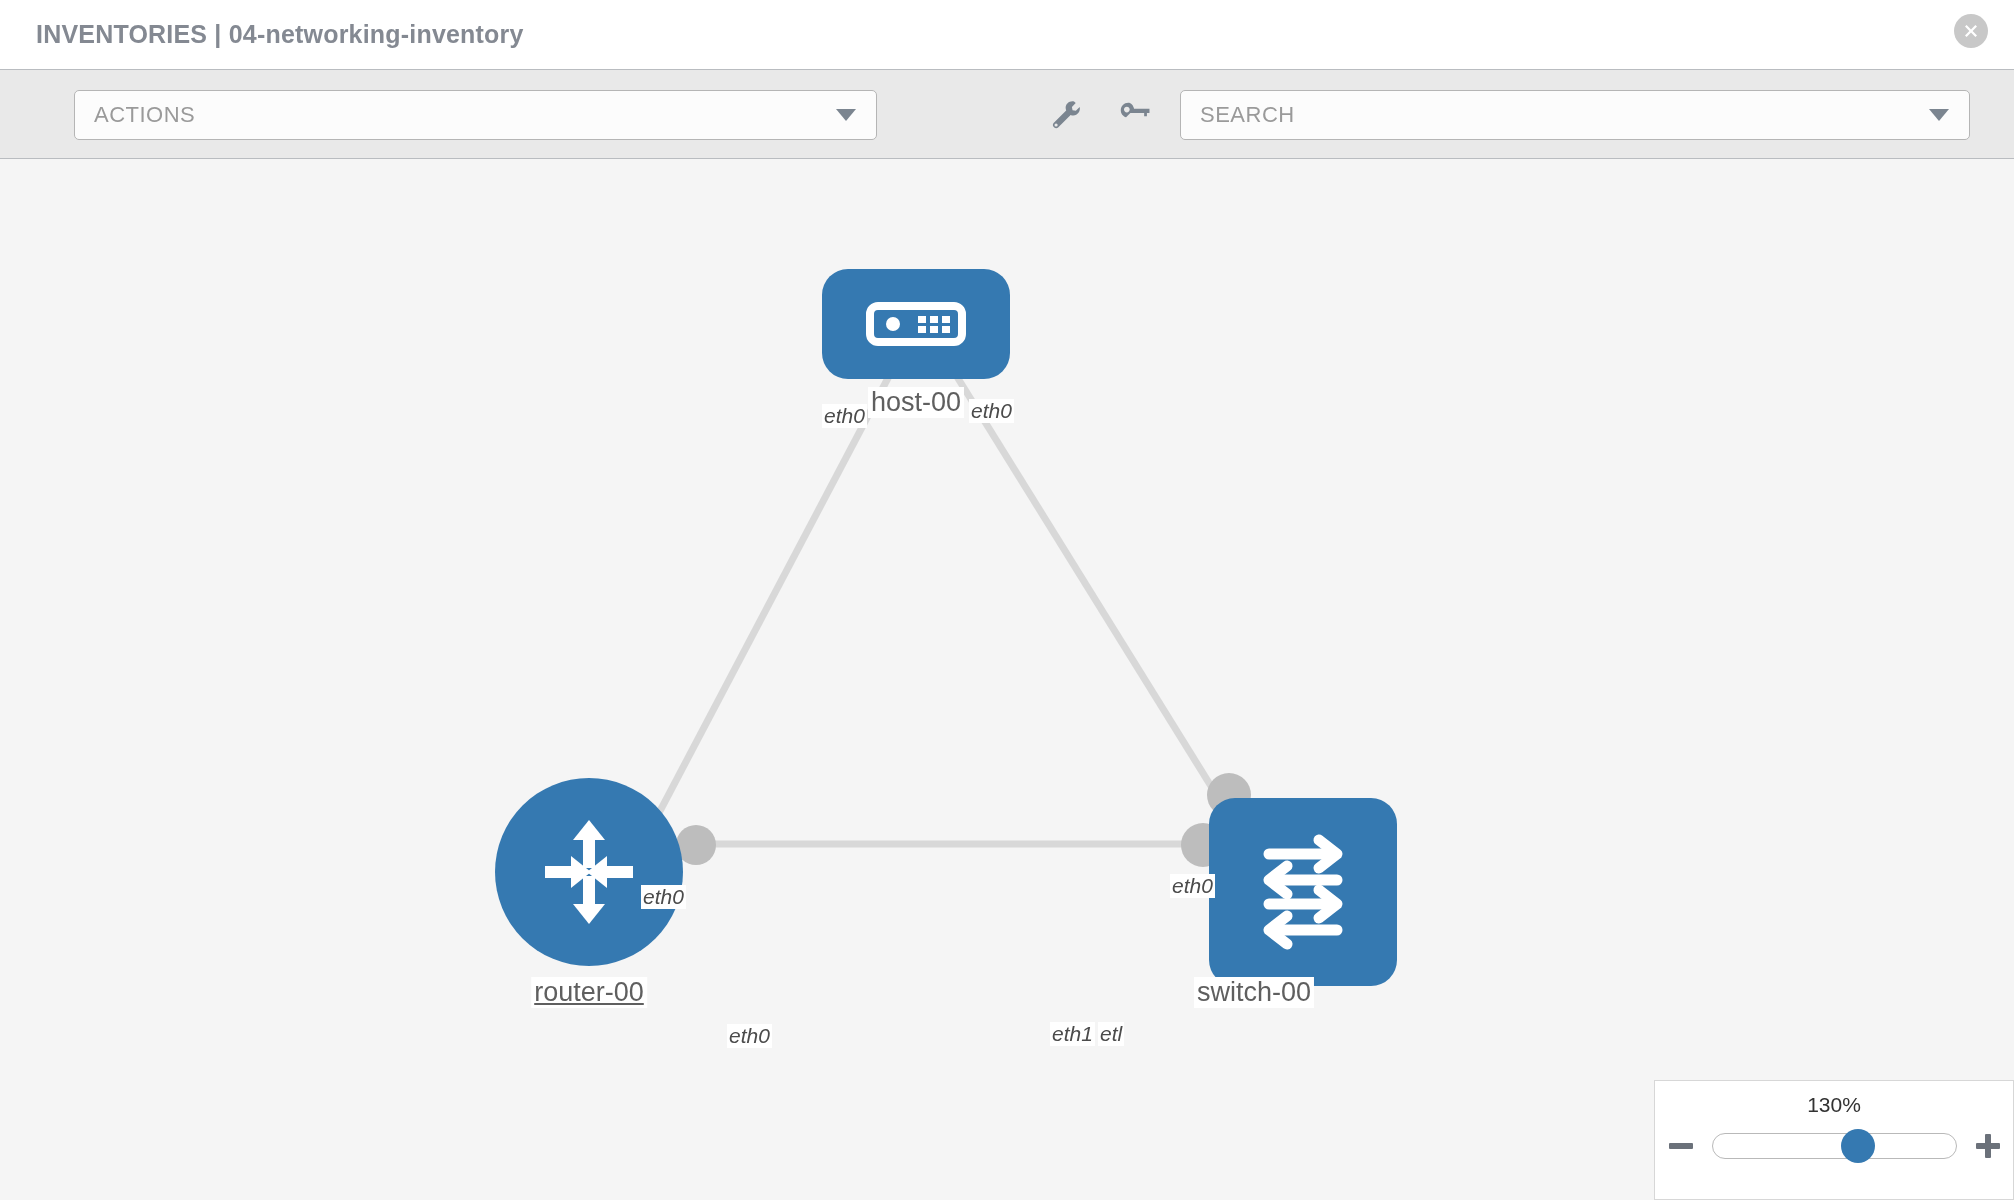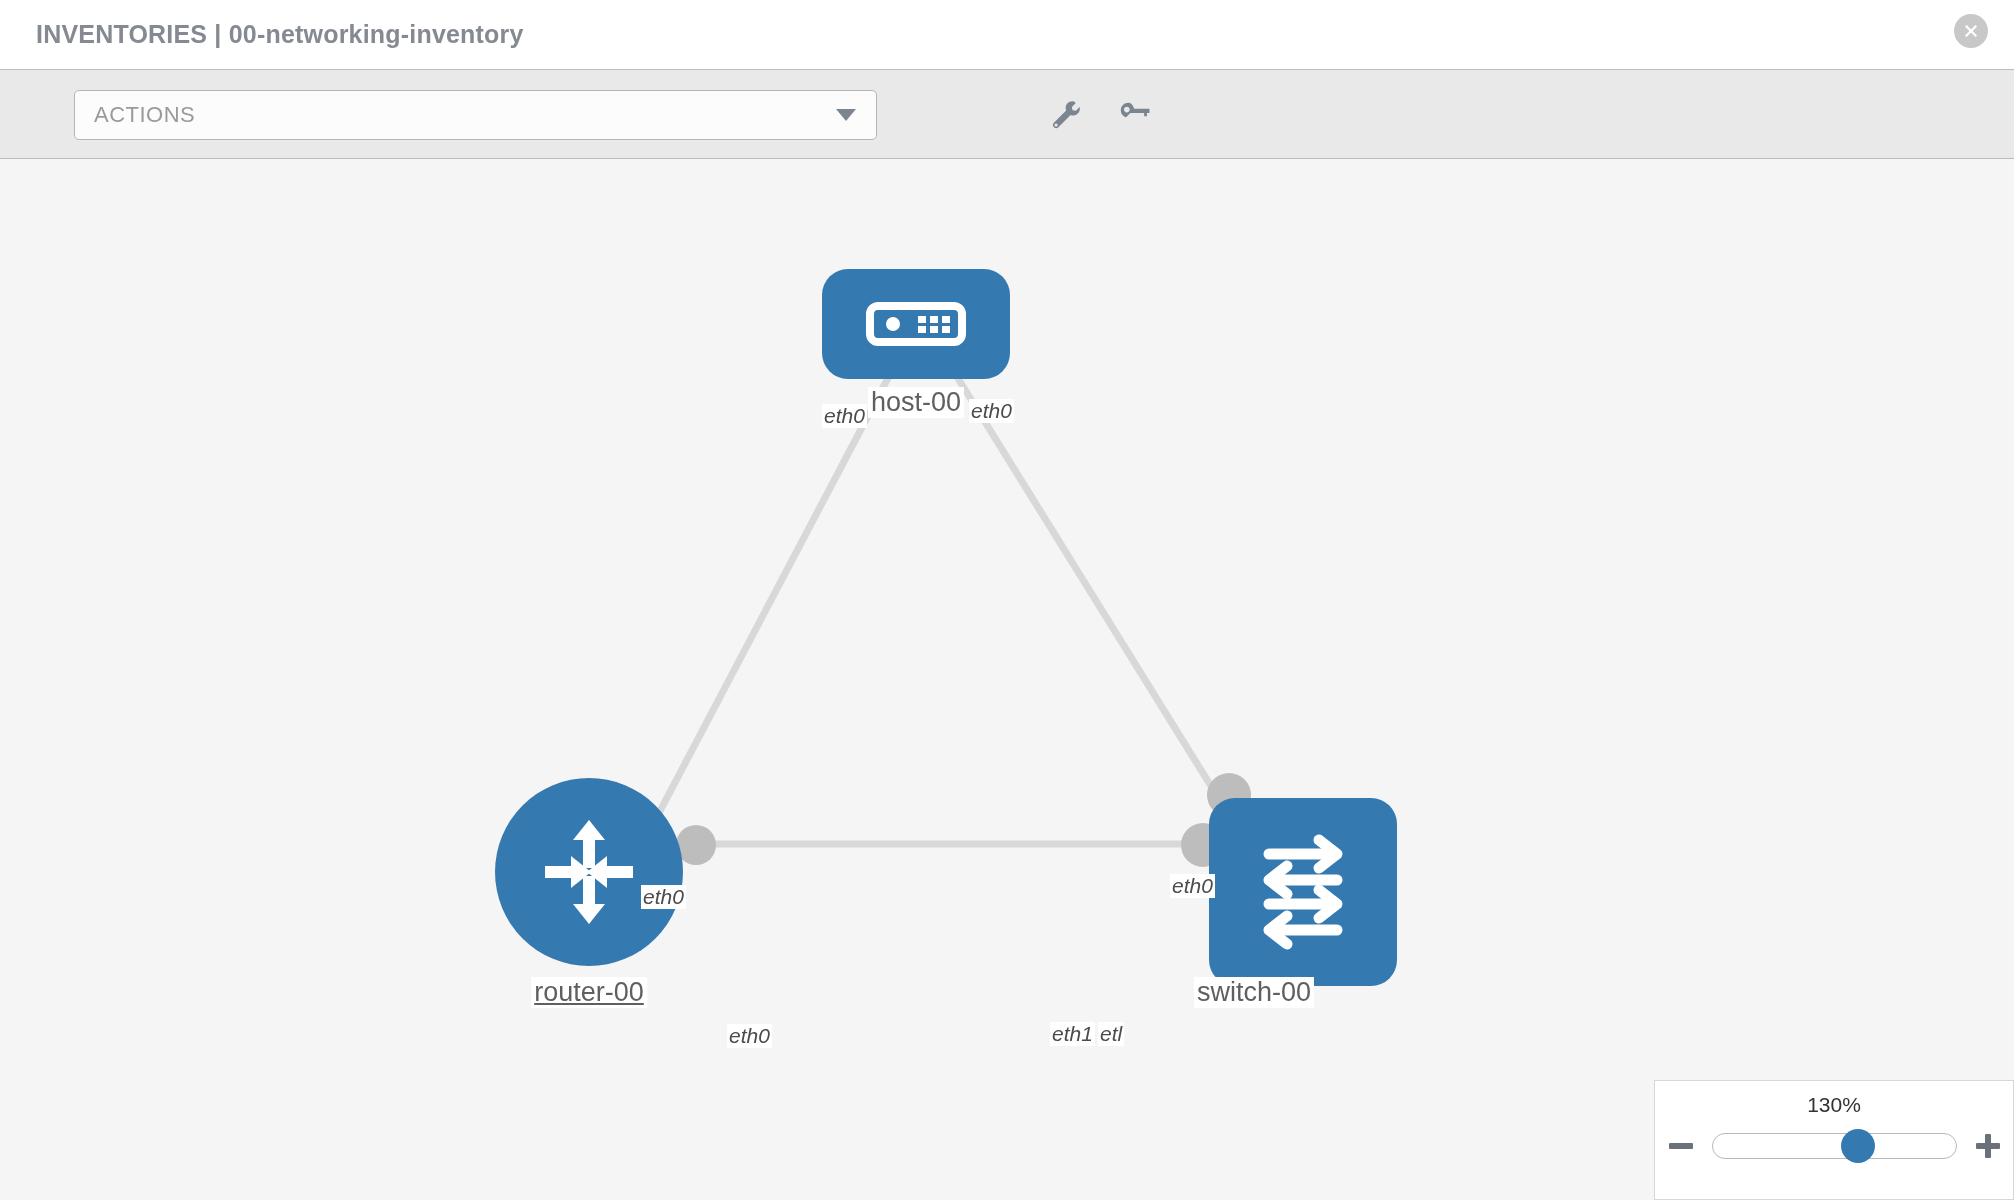--- a/index.html
+++ b/index.html
@@ -152,21 +152,21 @@
     width:34px; height:34px; border-radius:50%;
     background:#3579b1; cursor:grab;
   }
 </style>
 </head>
 <body>
 
 <div id="app">
 
   <div class="header">
-    <div class="header-title">INVENTORIES | 00-networking-inventory</div>
+    <div class="header-title">INVENTORIES | 04-networking-inventory</div>
     <div class="close-btn">
       <svg width="20" height="20" viewBox="0 0 20 20" aria-hidden="true">
         <path d="M5.6 4.0 L10 8.4 L14.4 4.0 L16 5.6 L11.6 10 L16 14.4 L14.4 16 L10 11.6 L5.6 16 L4 14.4 L8.4 10 L4 5.6 Z" fill="#ffffff"></path>
       </svg>
     </div>
   </div>
 
   <div class="toolbar">
 
     <div class="actions-select">
@@ -180,20 +180,24 @@
         <circle cx="7.6" cy="25.4" r="1.5" fill="#e9e9e9"></circle>
       </svg>
     </div>
 
     <div class="tool-icon key">
       <svg width="34" height="34" viewBox="0 0 32 32" aria-hidden="true">
         <path d="M11.5 4.5c-3.9 0-7 3.1-7 7 0 3.2 2.1 5.8 5 6.7l0 0 4.0-4.0 13.0 0 0 3.0 2.6 0 0-3.0 2.4 0 0-4.0c0 0 0 0 0 0L17.0 10.2C16.3 6.9 14.2 4.5 11.5 4.5z M10.2 8.2c1.5 0 2.7 1.2 2.7 2.7s-1.2 2.7-2.7 2.7-2.7-1.2-2.7-2.7 1.2-2.7 2.7-2.7z" fill="#7b8590"></path>
       </svg>
     </div>
 
+    <div class="search-select">
+      <span class="label" placeholder="SEARCH">SEARCH</span>
+      <span class="caret"></span>
+    </div>
   </div>
 
   <div class="canvas">
 
     <svg class="canvas-svg" aria-hidden="true">
 
       <line x1="898" y1="200" x2="640" y2="690" stroke="#d8d8d8" stroke-width="7"></line>
 
       <line x1="946" y1="200" x2="1250" y2="690" stroke="#d8d8d8" stroke-width="7"></line>
 

